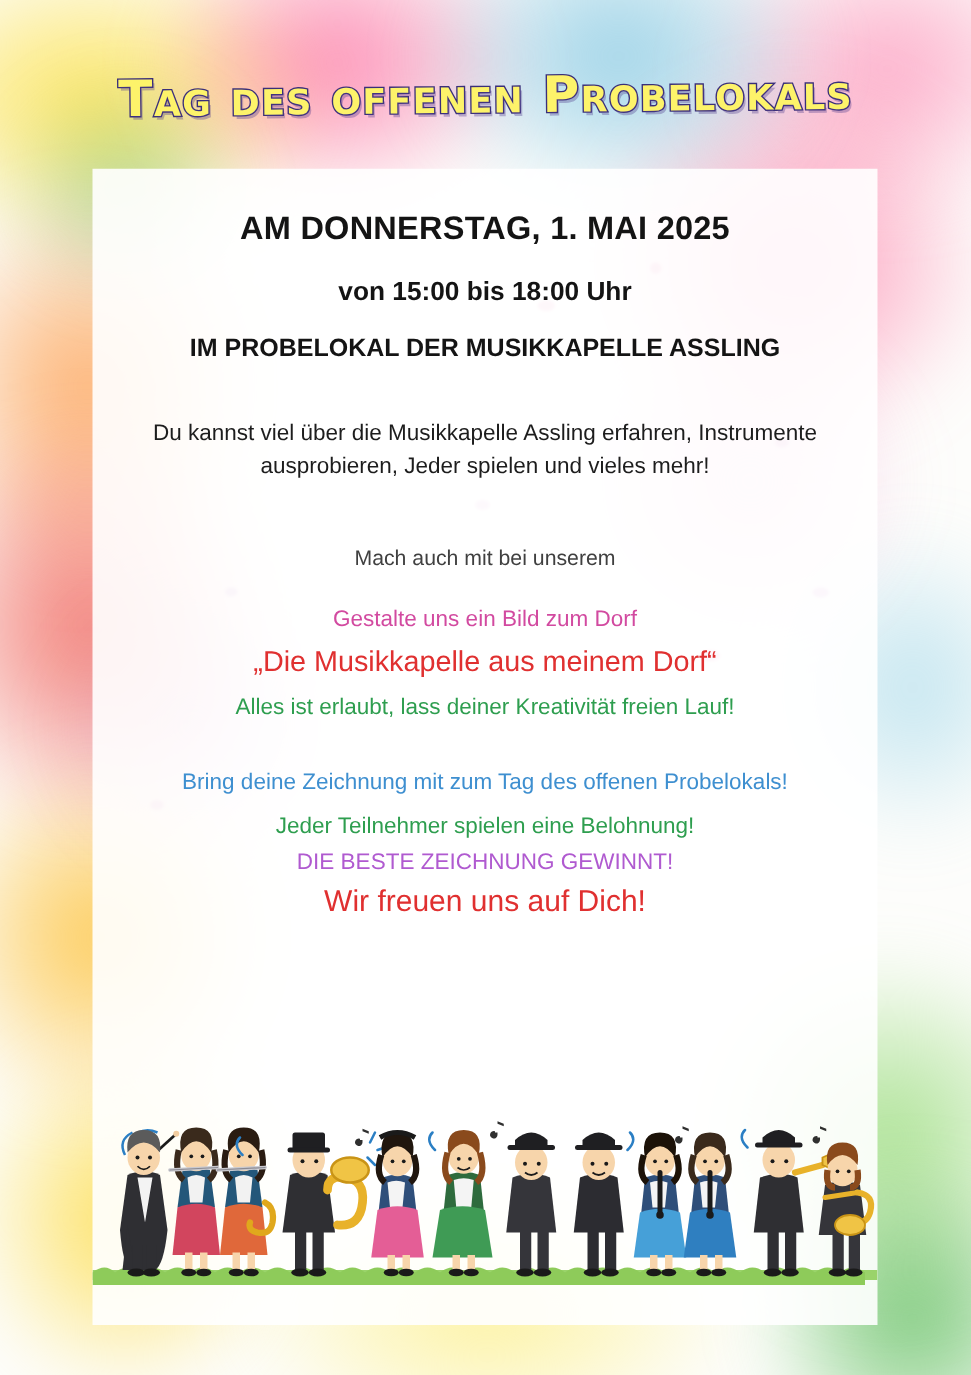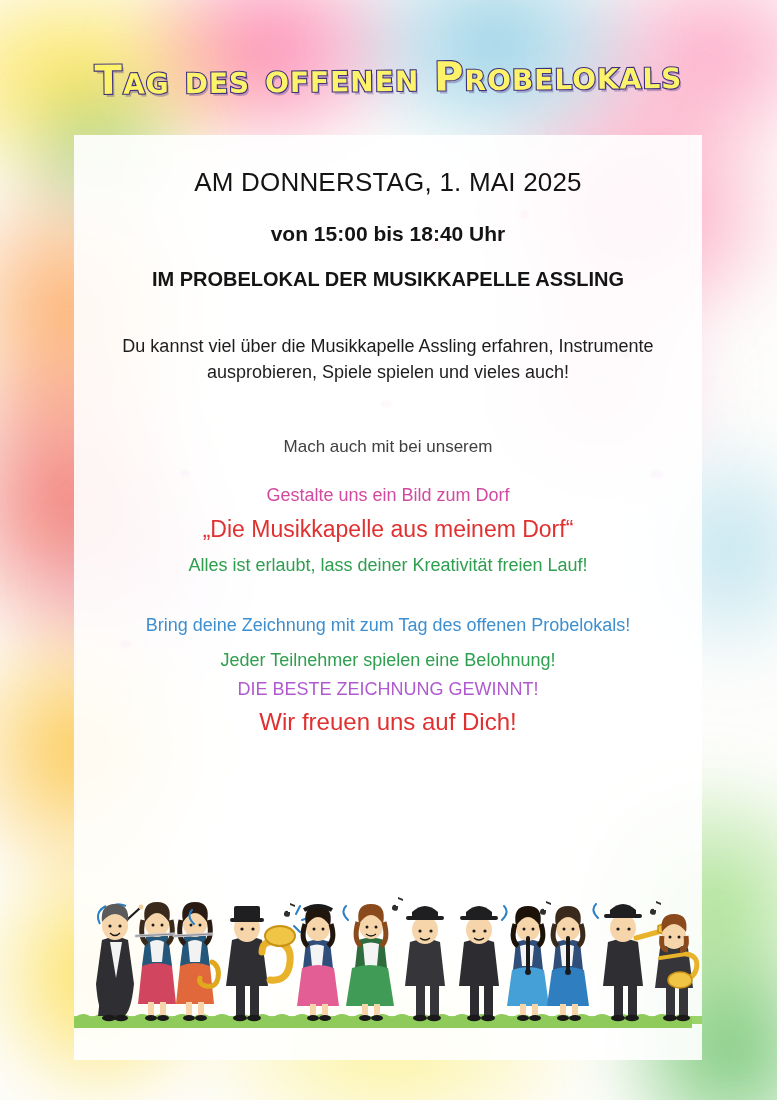--- a/index.html
+++ b/index.html
@@ -87,21 +87,21 @@
 
   
   .body {
     position: relative;
     z-index: 6;
     text-align: center;
     padding-top: 22px;
   }
   .l-date {
     font-size: 26px;
-    font-weight: normal;
+    font-weight: bold;
     color: #141414;
     letter-spacing: .2px;
     margin: 10px 0 0 0;
   }
   .l-time {
     font-size: 21px;
     font-weight: bold;
     color: #141414;
     margin: 24px 0 0 0;
   }
@@ -213,23 +213,23 @@
   <div class="speck" style="left:650px;top:470px;width:13px;height:8px;background:#cf7ac8;"></div>
   <div class="speck" style="left:560px;top:520px;width:16px;height:9px;background:#e060b0;"></div>
   <div class="speck" style="left:120px;top:640px;width:11px;height:8px;background:#cf7ac8;"></div>
 
   <div class="card"></div>
 
   <div class="headline">Tag des offenen Probelokals</div>
 
   <div class="card body" style="background:transparent;">
     <div class="l-date">AM DONNERSTAG, 1. MAI 2025</div>
-    <div class="l-time">von 15:00 bis 18:40 Uhr</div>
+    <div class="l-time">von 15:00 bis 18:00 Uhr</div>
     <div class="l-place">IM PROBELOKAL DER MUSIKKAPELLE ASSLING</div>
-    <div class="l-intro">Du kannst viel über die Musikkapelle Assling erfahren, Instrumente ausprobieren, Spiele spielen und vieles auch!</div>
+    <div class="l-intro">Du kannst viel über die Musikkapelle Assling erfahren, Instrumente ausprobieren, Jeder spielen und vieles mehr!</div>
     <div class="l-mach">Mach auch mit bei unserem</div>
     <div class="l-gestalte">Gestalte uns ein Bild zum Dorf</div>
     <div class="l-thema">„Die Musikkapelle aus  meinem Dorf“</div>
     <div class="l-kreativ">Alles ist erlaubt, lass deiner Kreativität freien Lauf!</div>
     <div class="l-bring">Bring deine Zeichnung mit zum Tag des offenen Probelokals!</div>
     <div class="l-jeder">Jeder Teilnehmer spielen eine Belohnung!</div>
     <div class="l-beste">DIE BESTE ZEICHNUNG GEWINNT!</div>
     <div class="l-freuen">Wir freuen uns auf Dich!</div>
   </div>
 

